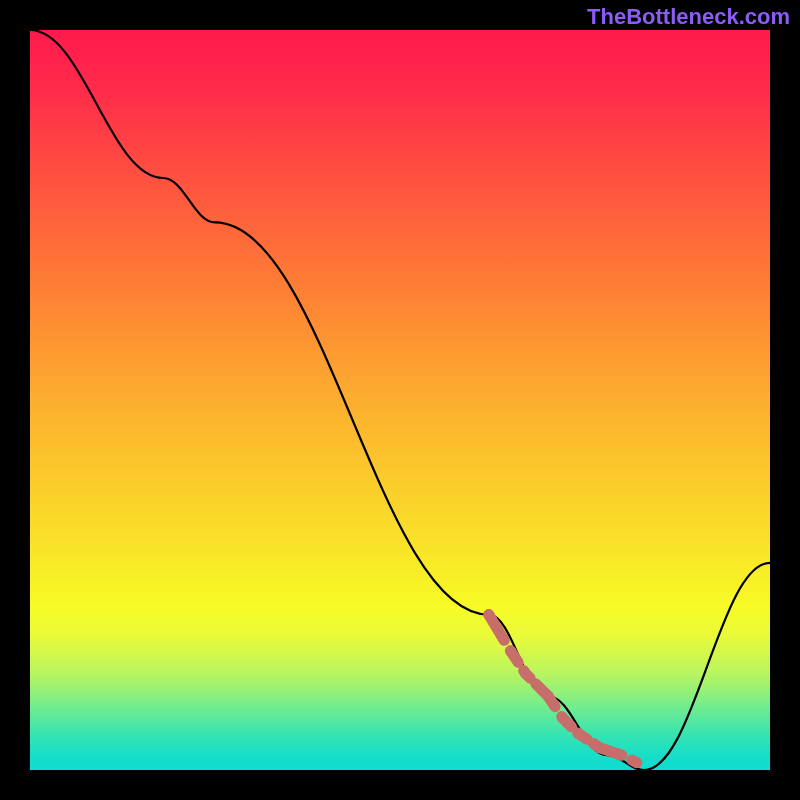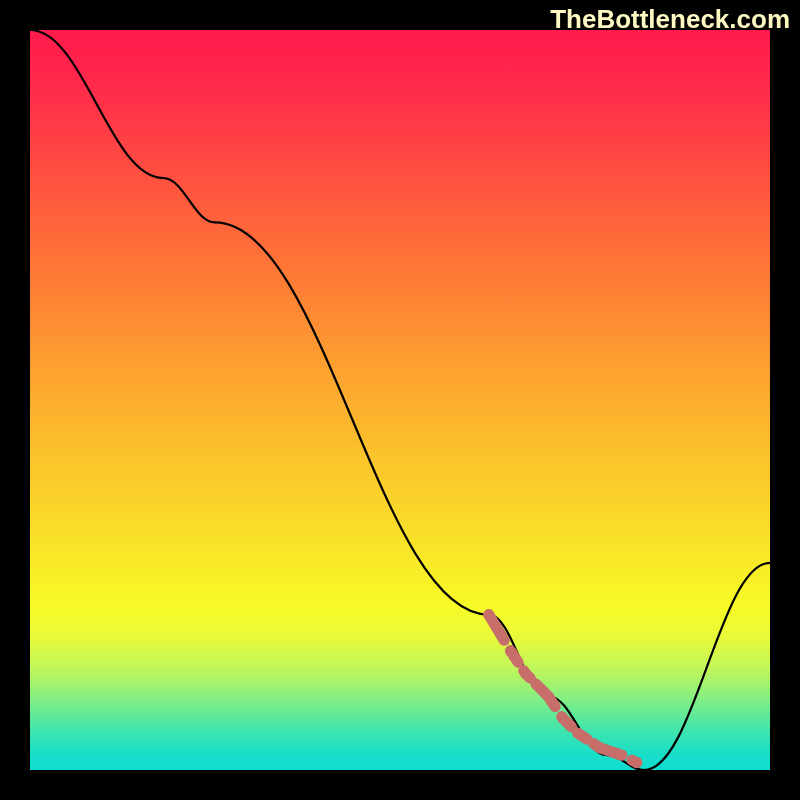--- a/index.html
+++ b/index.html
@@ -15,22 +15,22 @@
     position: absolute;
     top: 0;
     left: 0;
     width: 800px;
     height: 800px;
   }
   .watermark {
     position: absolute;
     top: 4px;
     right: 10px;
-    color: #fef9c3;
-    font-size: 26px;
+    color: #8b5cf6;
+    font-size: 22px;
     font-weight: bold;
     z-index: 20;
     margin-left: 48px;
   }
   .plot-area {
     position: absolute;
     left: 30px;
     top: 30px;
     width: 740px;
     height: 740px;

